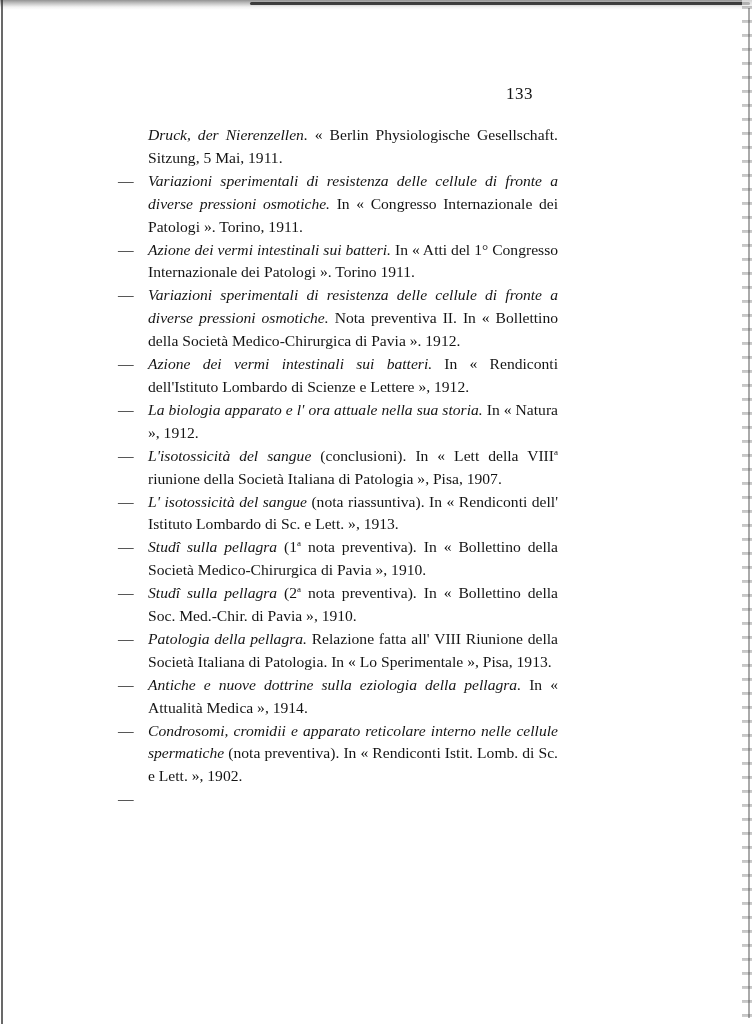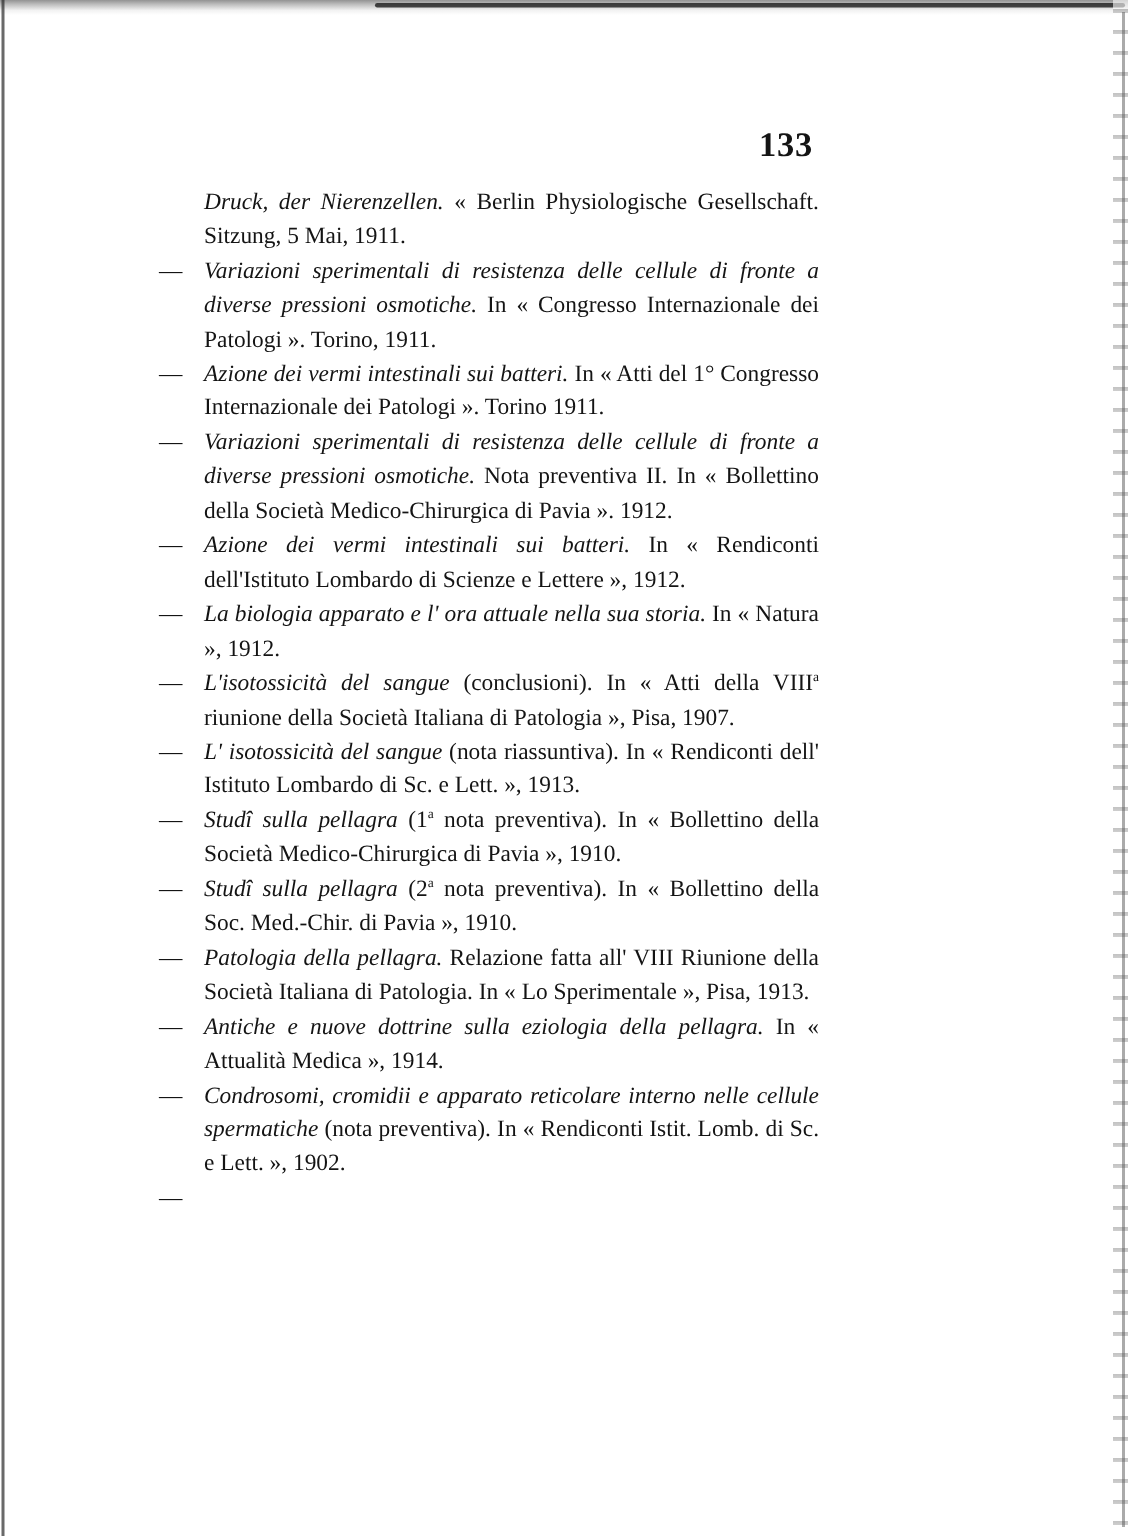--- a/index.html
+++ b/index.html
@@ -48,27 +48,26 @@
       position: absolute;
       right: 2px; top: 8px;
       width: 2px; height: 1010px;
       background: #555;
       opacity: 0.5;
     }
     .page-number {
       position: absolute;
       left: 506px;
       top: 84px;
-      font-size: 23px;
+      font-size: 17px;
       letter-spacing: 0.5px;
-      font-weight: bold;
     }
     .bib {
       position: absolute;
-      left: 106px;
+      left: 118px;
       top: 124px;
       width: 440px;
       font-size: 15.6px;
       line-height: 22.9px;
     }
     .entry {
       position: relative;
       padding-left: 30px;
       text-align: justify;
       text-align-last: left;
@@ -130,21 +129,21 @@
     <span class="title">Azione dei vermi intestinali sui batteri.</span><span class="rest"> In « Rendiconti dell'Istituto Lombardo di Scienze e Lettere », 1912.</span>
   </div>
 
   <div class="entry">
     <span class="dash">—</span>
     <span class="title">La biologia apparato e l' ora attuale nella sua storia.</span><span class="rest"> In « Natura », 1912.</span>
   </div>
 
   <div class="entry">
     <span class="dash">—</span>
-    <span class="title">L'isotossicità del sangue</span><span class="rest"> (conclusioni). In « Atti della VIII</span><sup>a</sup><span class="rest"> riunione della Società Italiana di Patologia », Pisa, 1907.</span>
+    <span class="title">L'isotossicità del sangue</span><span class="rest"> (conclusioni). In « Lett della VIII</span><sup>a</sup><span class="rest"> riunione della Società Italiana di Patologia », Pisa, 1907.</span>
   </div>
 
   <div class="entry">
     <span class="dash">—</span>
     <span class="title">L' isotossicità del sangue</span><span class="rest"> (nota riassuntiva). In « Rendiconti dell' Istituto Lombardo di Sc. e Lett. », 1913.</span>
   </div>
 
   <div class="entry">
     <span class="dash">—</span>
     <span class="title">Studî sulla pellagra</span><span class="rest"> (1</span><sup>a</sup><span class="rest"> nota preventiva). In « Bollettino della Società Medico-Chirurgica di Pavia », 1910.</span>

